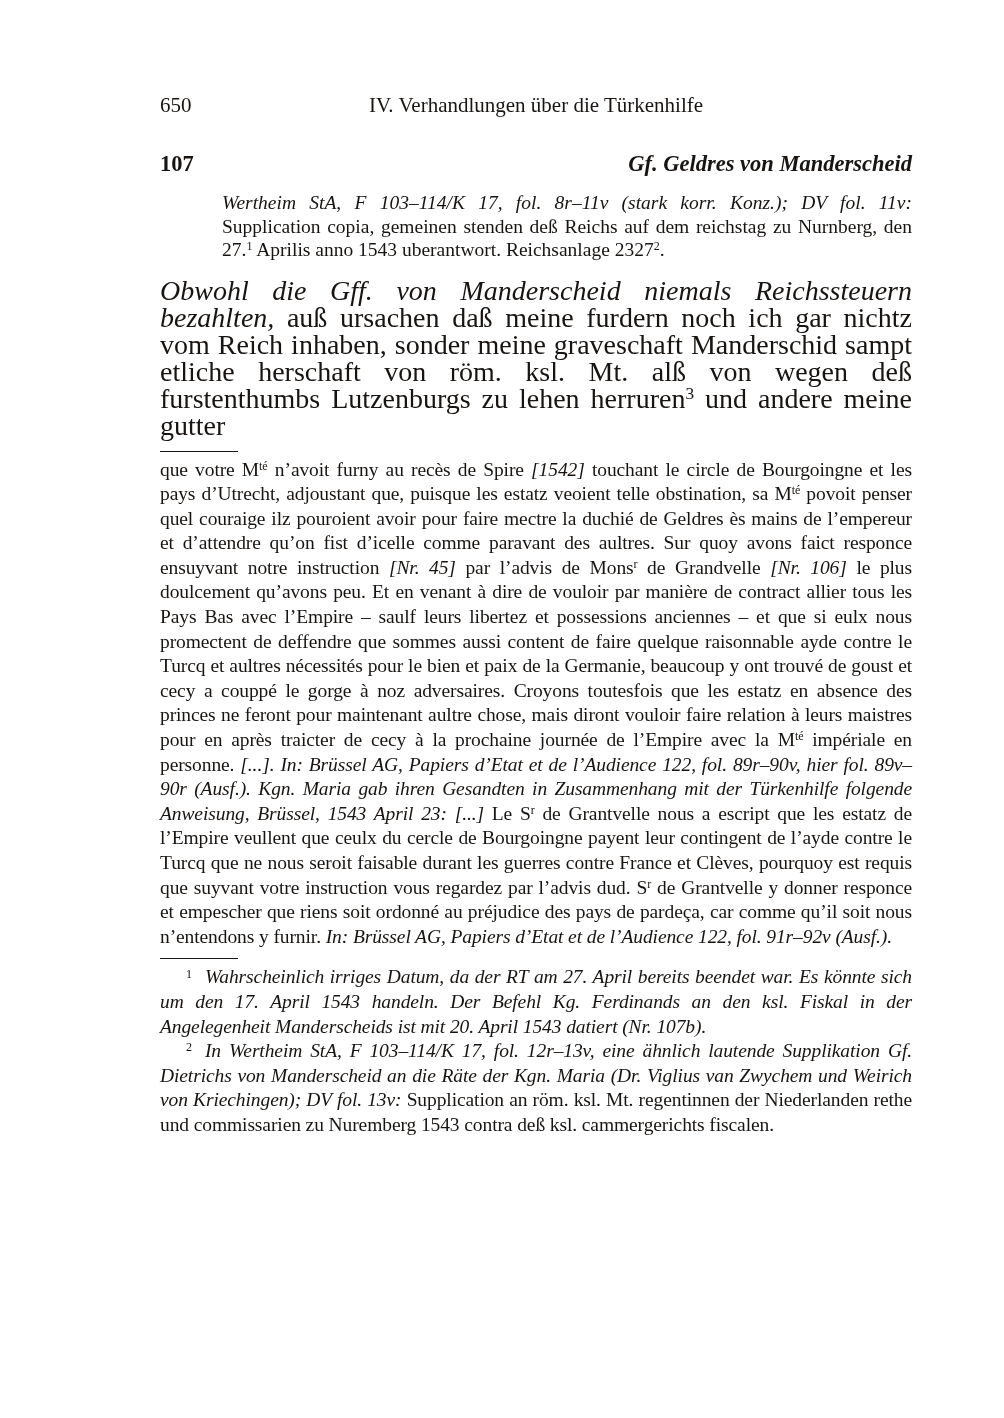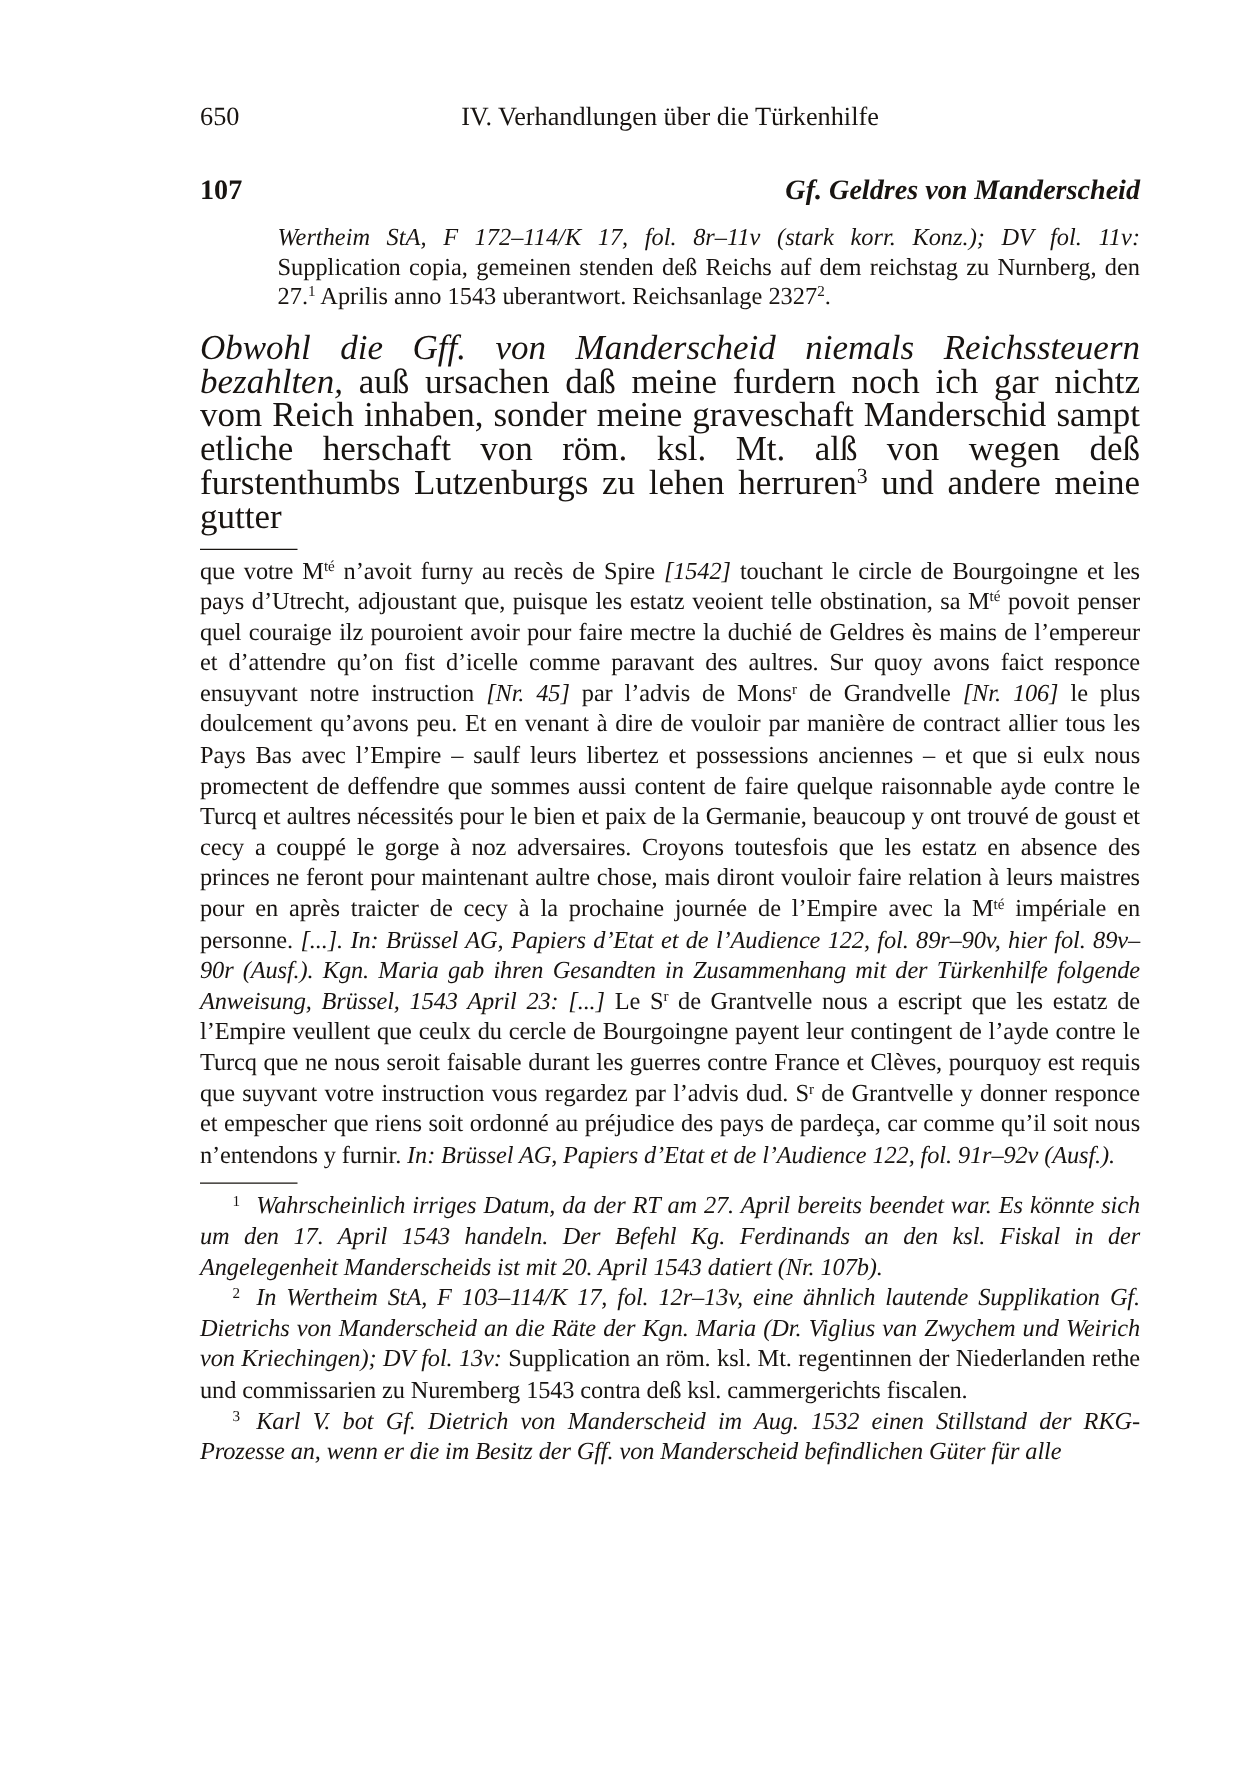--- a/index.html
+++ b/index.html
@@ -17,21 +17,21 @@
   .page {
     position: relative;
     width: 1004px;
     height: 1418px;
     overflow: hidden;
     background: #ffffff;
   }
   .content {
     position: absolute;
     left: 160px;
-    top: 4px;
+    top: 16px;
     width: 752px;
   }
 
   
   .running-header {
     position: relative;
     padding-top: 76px;
     height: 26px;
     font-size: 21px;
     line-height: 26px;
@@ -139,30 +139,29 @@
       <span class="page-num">650</span>
       <span class="running-title">IV. Verhandlungen über die Türkenhilfe</span>
     </header>
 
     <section class="doc-heading heading-107">
       <span class="doc-num">107</span>
       <h1 class="doc-title">Gf. Geldres von Manderscheid</h1>
     </section>
 
 
-    <p class="source-note"><span class="italic">Wertheim StA, F 172–114/K 17, fol. 8r–11v (stark korr. Konz.); DV fol. 11v: </span><span class="roman">Supplication copia, gemeinen stenden deß Reichs auf dem reichstag zu Nurnberg, den 27.</span><sup class="sup">1</sup><span class="roman"> Aprilis anno 1543 uberantwort. Reichsanlage 2327</span><sup class="sup">2</sup><span class="roman">.</span></p>
+    <p class="source-note"><span class="italic">Wertheim StA, F 103–114/K 17, fol. 8r–11v (stark korr. Konz.); DV fol. 11v: </span><span class="roman">Supplication copia, gemeinen stenden deß Reichs auf dem reichstag zu Nurnberg, den 27.</span><sup class="sup">1</sup><span class="roman"> Aprilis anno 1543 uberantwort. Reichsanlage 2327</span><sup class="sup">2</sup><span class="roman">.</span></p>
 
     <p class="main-text"><span class="italic">Obwohl die Gff. von Manderscheid niemals Reichssteuern bezahlten,</span><span class="roman"> auß ursachen daß meine furdern noch ich gar nichtz vom Reich inhaben, sonder meine graveschaft Manderschid sampt etliche herschaft von röm. ksl. Mt. alß von wegen deß furstenthumbs Lutzenburgs zu lehen herruren</span><sup class="sup">3</sup><span class="roman"> und andere meine gutter</span></p>
 
     <div class="fn-rule"></div>
 
     <section>
       <p class="footnote" lang="fr"><span class="roman">que votre M</span><sup class="sup">té</sup><span class="roman"> n’avoit furny au recès de Spire </span><span class="italic">[1542]</span><span class="roman"> touchant le circle de Bourgoingne et les pays d’Utrecht, adjoustant que, puisque les estatz veoient telle obstination, sa M</span><sup class="sup">té</sup><span class="roman"> povoit penser quel couraige ilz pouroient avoir pour faire mectre la duchié de Geldres ès mains de l’empereur et d’attendre qu’on fist d’icelle comme paravant des aultres. Sur quoy avons faict responce ensuyvant notre instruction </span><span class="italic">[Nr. 45]</span><span class="roman"> par l’advis de Mons</span><sup class="sup">r</sup><span class="roman"> de Grandvelle </span><span class="italic">[Nr. 106]</span><span class="roman"> le plus doulcement qu’avons peu. Et en venant à dire de vouloir par manière de contract allier tous les Pays Bas avec l’Empire – saulf leurs libertez et possessions anciennes – et que si eulx nous promectent de deffendre que sommes aussi content de faire quelque raisonnable ayde contre le Turcq et aultres nécessités pour le bien et paix de la Germanie, beaucoup y ont trouvé de goust et cecy a couppé le gorge à noz adversaires. Croyons toutesfois que les estatz en absence des princes ne feront pour maintenant aultre chose, mais diront vouloir faire relation à leurs maistres pour en après traicter de cecy à la prochaine journée de l’Empire avec la M</span><sup class="sup">té</sup><span class="roman"> impériale en personne. </span><span class="italic">[...]. In: Brüssel AG, Papiers d’Etat et de l’Audience 122, fol. 89r–90v, hier fol. 89v–90r (Ausf.). Kgn. Maria gab ihren Gesandten in Zusammenhang mit der Türkenhilfe folgende Anweisung, Brüssel, 1543 April 23: [...]</span><span class="roman"> Le S</span><sup class="sup">r</sup><span class="roman"> de Grantvelle nous a escript que les estatz de l’Empire veullent que ceulx du cercle de Bourgoingne payent leur contingent de l’ayde contre le Turcq que ne nous seroit faisable durant les guerres contre France et Clèves, pourquoy est requis que suyvant votre instruction vous regardez par l’advis dud. S</span><sup class="sup">r</sup><span class="roman"> de Grantvelle y donner responce et empescher que riens soit ordonné au préjudice des pays de pardeça, car comme qu’il soit nous n’entendons y furnir. </span><span class="italic">In: Brüssel AG, Papiers d’Etat et de l’Audience 122, fol. 91r–92v (Ausf.).</span></p>
 
       <div class="fn-rule fn-rule-2"></div>
 
       <p class="footnote numbered"><sup class="supgap">1</sup><span class="italic">Wahrscheinlich irriges Datum, da der RT am 27. April bereits beendet war. Es könnte sich um den 17. April 1543 handeln. Der Befehl Kg. Ferdinands an den ksl. Fiskal in der Angelegenheit Manderscheids ist mit 20. April 1543 datiert (Nr. 107b).</span></p>
       <p class="footnote numbered"><sup class="supgap">2</sup><span class="italic">In Wertheim StA, F 103–114/K 17, fol. 12r–13v, eine ähnlich lautende Supplikation Gf. Dietrichs von Manderscheid an die Räte der Kgn. Maria (Dr. Viglius van Zwychem und Weirich von Kriechingen); DV fol. 13v: </span><span class="roman">Supplication an röm. ksl. Mt. regentinnen der Niederlanden rethe und commissarien zu Nuremberg 1543 contra deß ksl. cammergerichts fiscalen.</span></p>
-      <p class="footnote numbered"><sup class="supgap">3</sup><span class="italic">Karl V. bot Gf. Dietrich von Manderscheid im Aug. 1532 einen Stillstand der RKG-Prozesse an, wenn er die im Besitz der Gff. von Manderscheid befindlichen Güter für alle</span></p>
     </section>
 
   </div>
 </div>
 
 </body></html>

